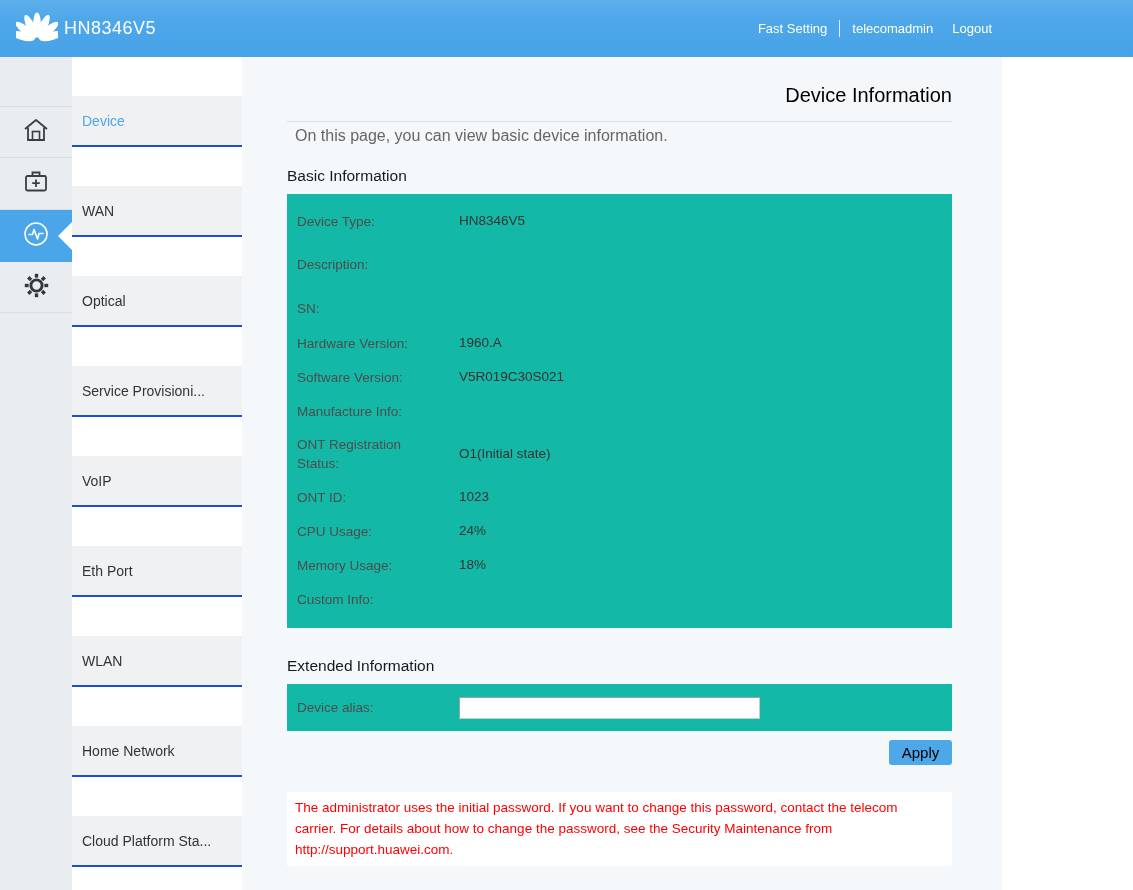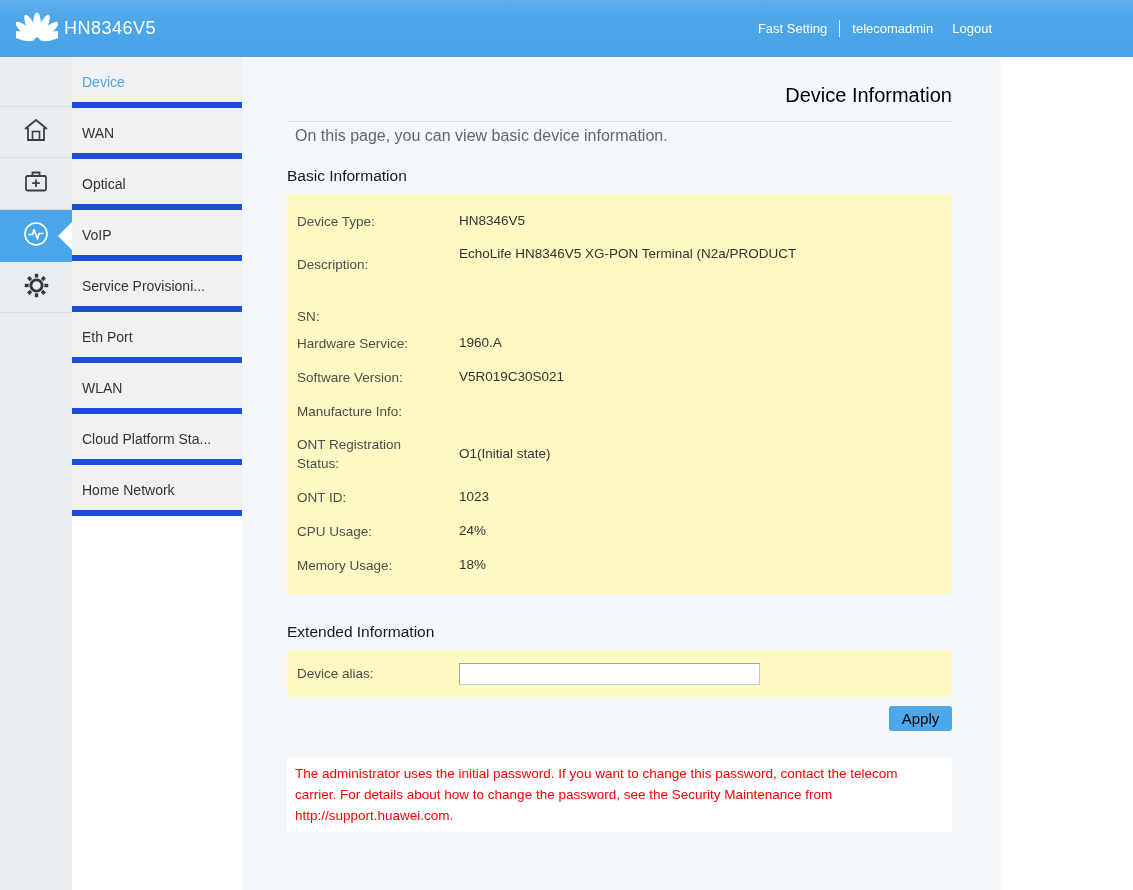--- a/index.html
+++ b/index.html
@@ -47,45 +47,45 @@
   #notch {
     position:absolute; left:58px; top:222px; width:0; height:0;
     border-top:14px solid transparent; border-bottom:14px solid transparent;
     border-right:14px solid #ffffff;
   }
 
   
   #menu { position:absolute; left:72px; top:57px; width:170px; }
   .menu-item {
     height:51px; line-height:50px; padding-left:10px;
-    background:#f0f1f3; border-bottom:6px solid #1d4ed8;
-    font-size:14px; color:#333333; cursor:pointer; white-space:nowrap; overflow:hidden;
+    background:#f0f1f3; border-bottom:2px solid #1d4ed8;
+    font-size:14px; color:#333333; cursor:pointer; white-space:nowrap; overflow:hidden;margin-top:39px;
   }
   .menu-item.selected { color:#4da7e9; }
 
   
   #content {
     position:absolute; left:242px; top:57px; width:760px; height:833px;
     background:#f5f8fb;
   }
   .inner { margin:0 50px 0 45px; width:665px; padding-top:26px; }
   .page-title { font-size:20px; line-height:24px; color:#000000; padding-left:3px;text-align:right; }
   .rule { border:none; border-top:1px solid #dde1e5; margin-top:14px; }
   .subtitle { margin-top:6px; font-size:16px; line-height:15px; color:#666666; padding-left:8px; }
   .section-heading { margin-top:23px; font-size:15.5px; line-height:19px; color:#15191d; }
   .section-heading.second { margin-top:28px; }
 
-  .panel { background:#fef9c3; width:665px; }
+  .panel { background:#14b8a6; width:665px; }
   .panel-info { margin-top:9px; padding:10px 0 12px 10px; }
   .row { display:flex; align-items:center; min-height:34px; }
   .row .label { width:152px; flex-shrink:0; font-size:13.5px; line-height:19px; color:#4d4d4d; }
   .row .value { margin-left:10px; font-size:13.5px; line-height:18px; color:#333333; white-space:nowrap; }
   .row-desc { min-height:52px; }
   .row-desc .value { align-self:flex-start; margin-top:7px; }
-  .row-sn  { min-height:36px;align-items:flex-end; }
+  .row-sn  { min-height:36px; }
   .row-ont { min-height:52px; }
   .row-ont .label { width:152px; padding-right:42px; }
 
   .panel-alias { margin-top:9px; height:47px; display:flex; align-items:center; padding-left:10px; }
   .alias-label { width:152px; flex-shrink:0; font-size:13.5px; color:#4d4d4d; }
   .alias-input {
     margin-left:10px; width:301px; height:22px;
     border:1px solid; border-color:#9aa0a6 #c6cacd #c6cacd #9aa0a6;
     background:#ffffff; font-size:13px; padding:0 5px; outline:none;
   }
@@ -182,53 +182,52 @@
     </span>
   </div>
 
   <div class="rail-filler"></div>
 </div>
 
 <div id="menu">
   <div class="menu-item selected">Device</div>
   <div class="menu-item">WAN</div>
   <div class="menu-item">Optical</div>
+  <div class="menu-item">Service Provisioni...</div>
   <div class="menu-item">VoIP</div>
-  <div class="menu-item">Service Provisioni...</div>
   <div class="menu-item">Eth Port</div>
   <div class="menu-item">WLAN</div>
+  <div class="menu-item">Home Network</div>
   <div class="menu-item">Cloud Platform Sta...</div>
-  <div class="menu-item">Home Network</div>
 </div>
 
 <div id="notch"></div>
 
 <div id="content">
   <div class="inner">
     <div class="page-title">Device Information</div>
     <hr class="rule">
     <div class="subtitle">On this page, you can view basic device information.</div>
 
     <div class="section-heading">Basic Information</div>
 
     <div class="panel panel-info">
       <div class="row">
         <div class="label">Device Type:</div>
         <div class="value">HN8346V5</div>
       </div>
       <div class="row row-desc">
         <div class="label">Description:</div>
-        <div class="value">EchoLife HN8346V5 XG-PON Terminal (N2a/PRODUCT</div>
       </div>
       <div class="row row-sn">
         <div class="label">SN:</div>
         <div class="value"></div>
       </div>
       <div class="row">
-        <div class="label">Hardware Service:</div>
+        <div class="label">Hardware Version:</div>
         <div class="value">1960.A</div>
       </div>
       <div class="row">
         <div class="label">Software Version:</div>
         <div class="value">V5R019C30S021</div>
       </div>
       <div class="row">
         <div class="label">Manufacture Info:</div>
         <div class="value"></div>
       </div>
@@ -240,20 +239,24 @@
         <div class="label">ONT ID:</div>
         <div class="value">1023</div>
       </div>
       <div class="row">
         <div class="label">CPU Usage:</div>
         <div class="value">24%</div>
       </div>
       <div class="row">
         <div class="label">Memory Usage:</div>
         <div class="value">18%</div>
+      </div>
+      <div class="row">
+        <div class="label">Custom Info:</div>
+        <div class="value"></div>
       </div>
     </div>
 
     <div class="section-heading second">Extended Information</div>
 
     <div class="panel panel-alias">
       <div class="alias-label">Device alias:</div>
       <input class="alias-input" type="text" value="" style="">
     </div>
 

